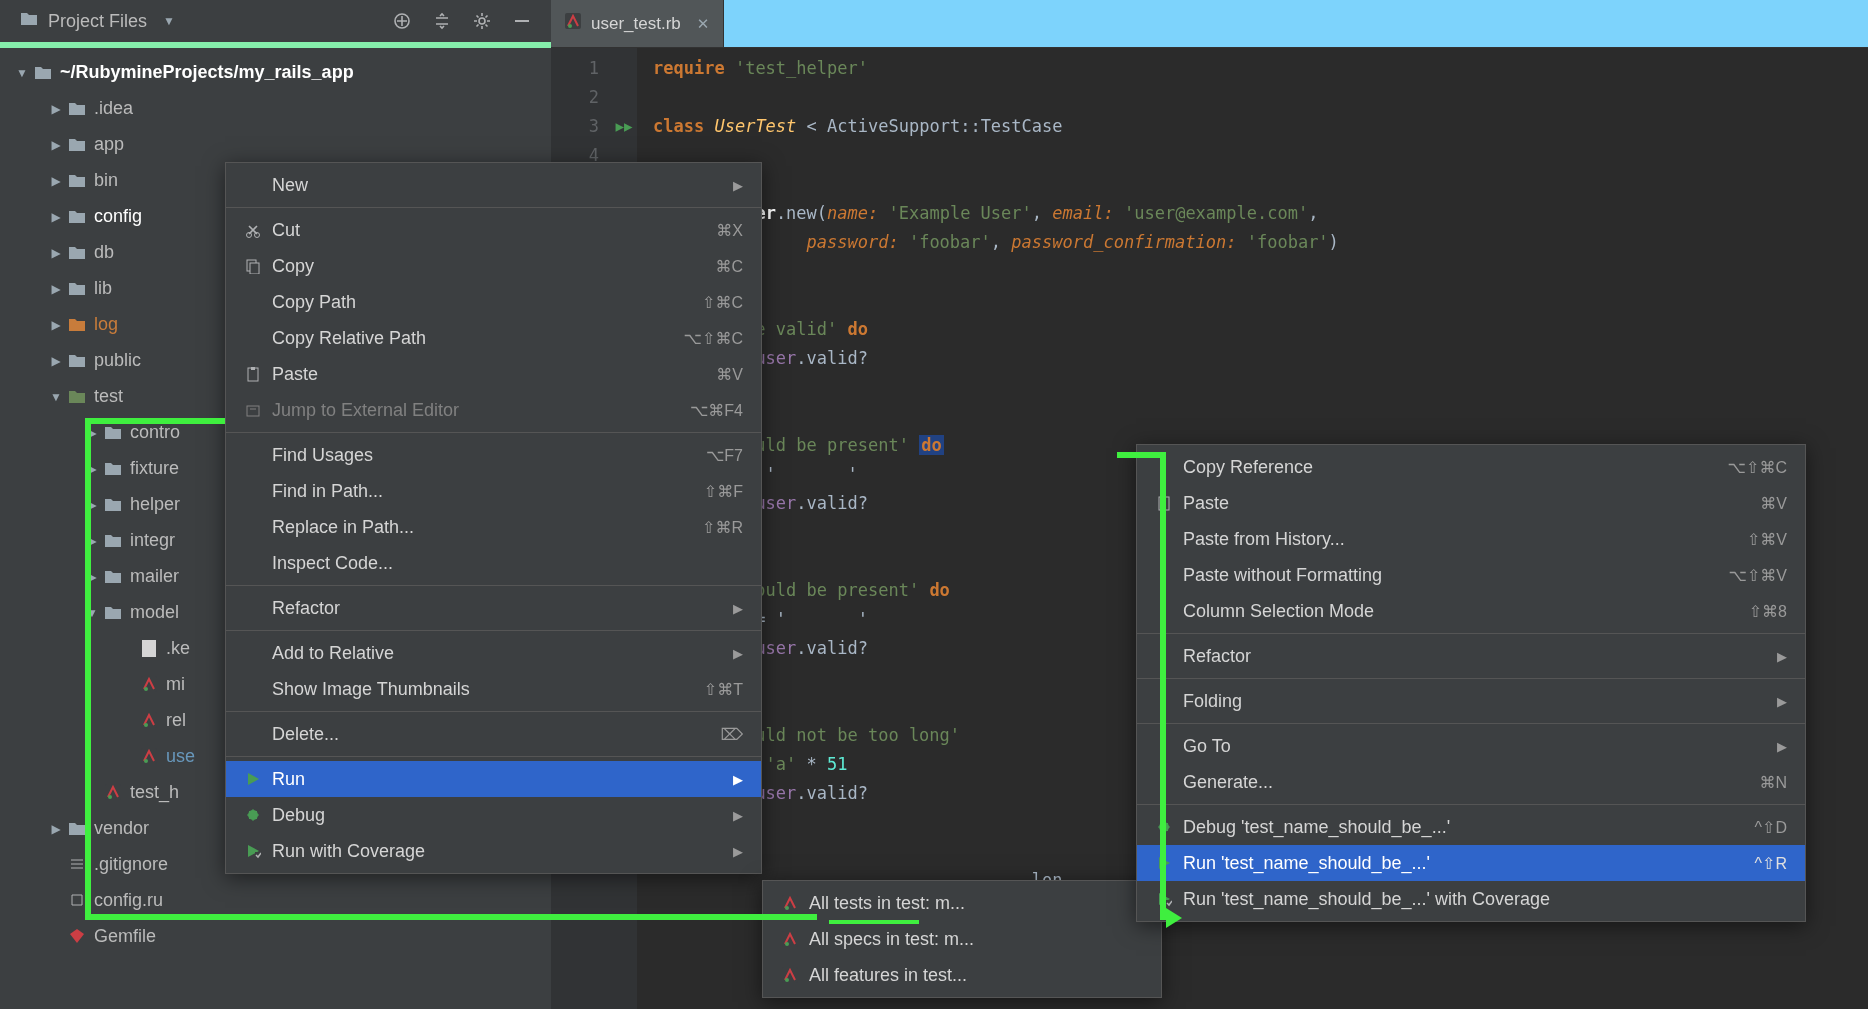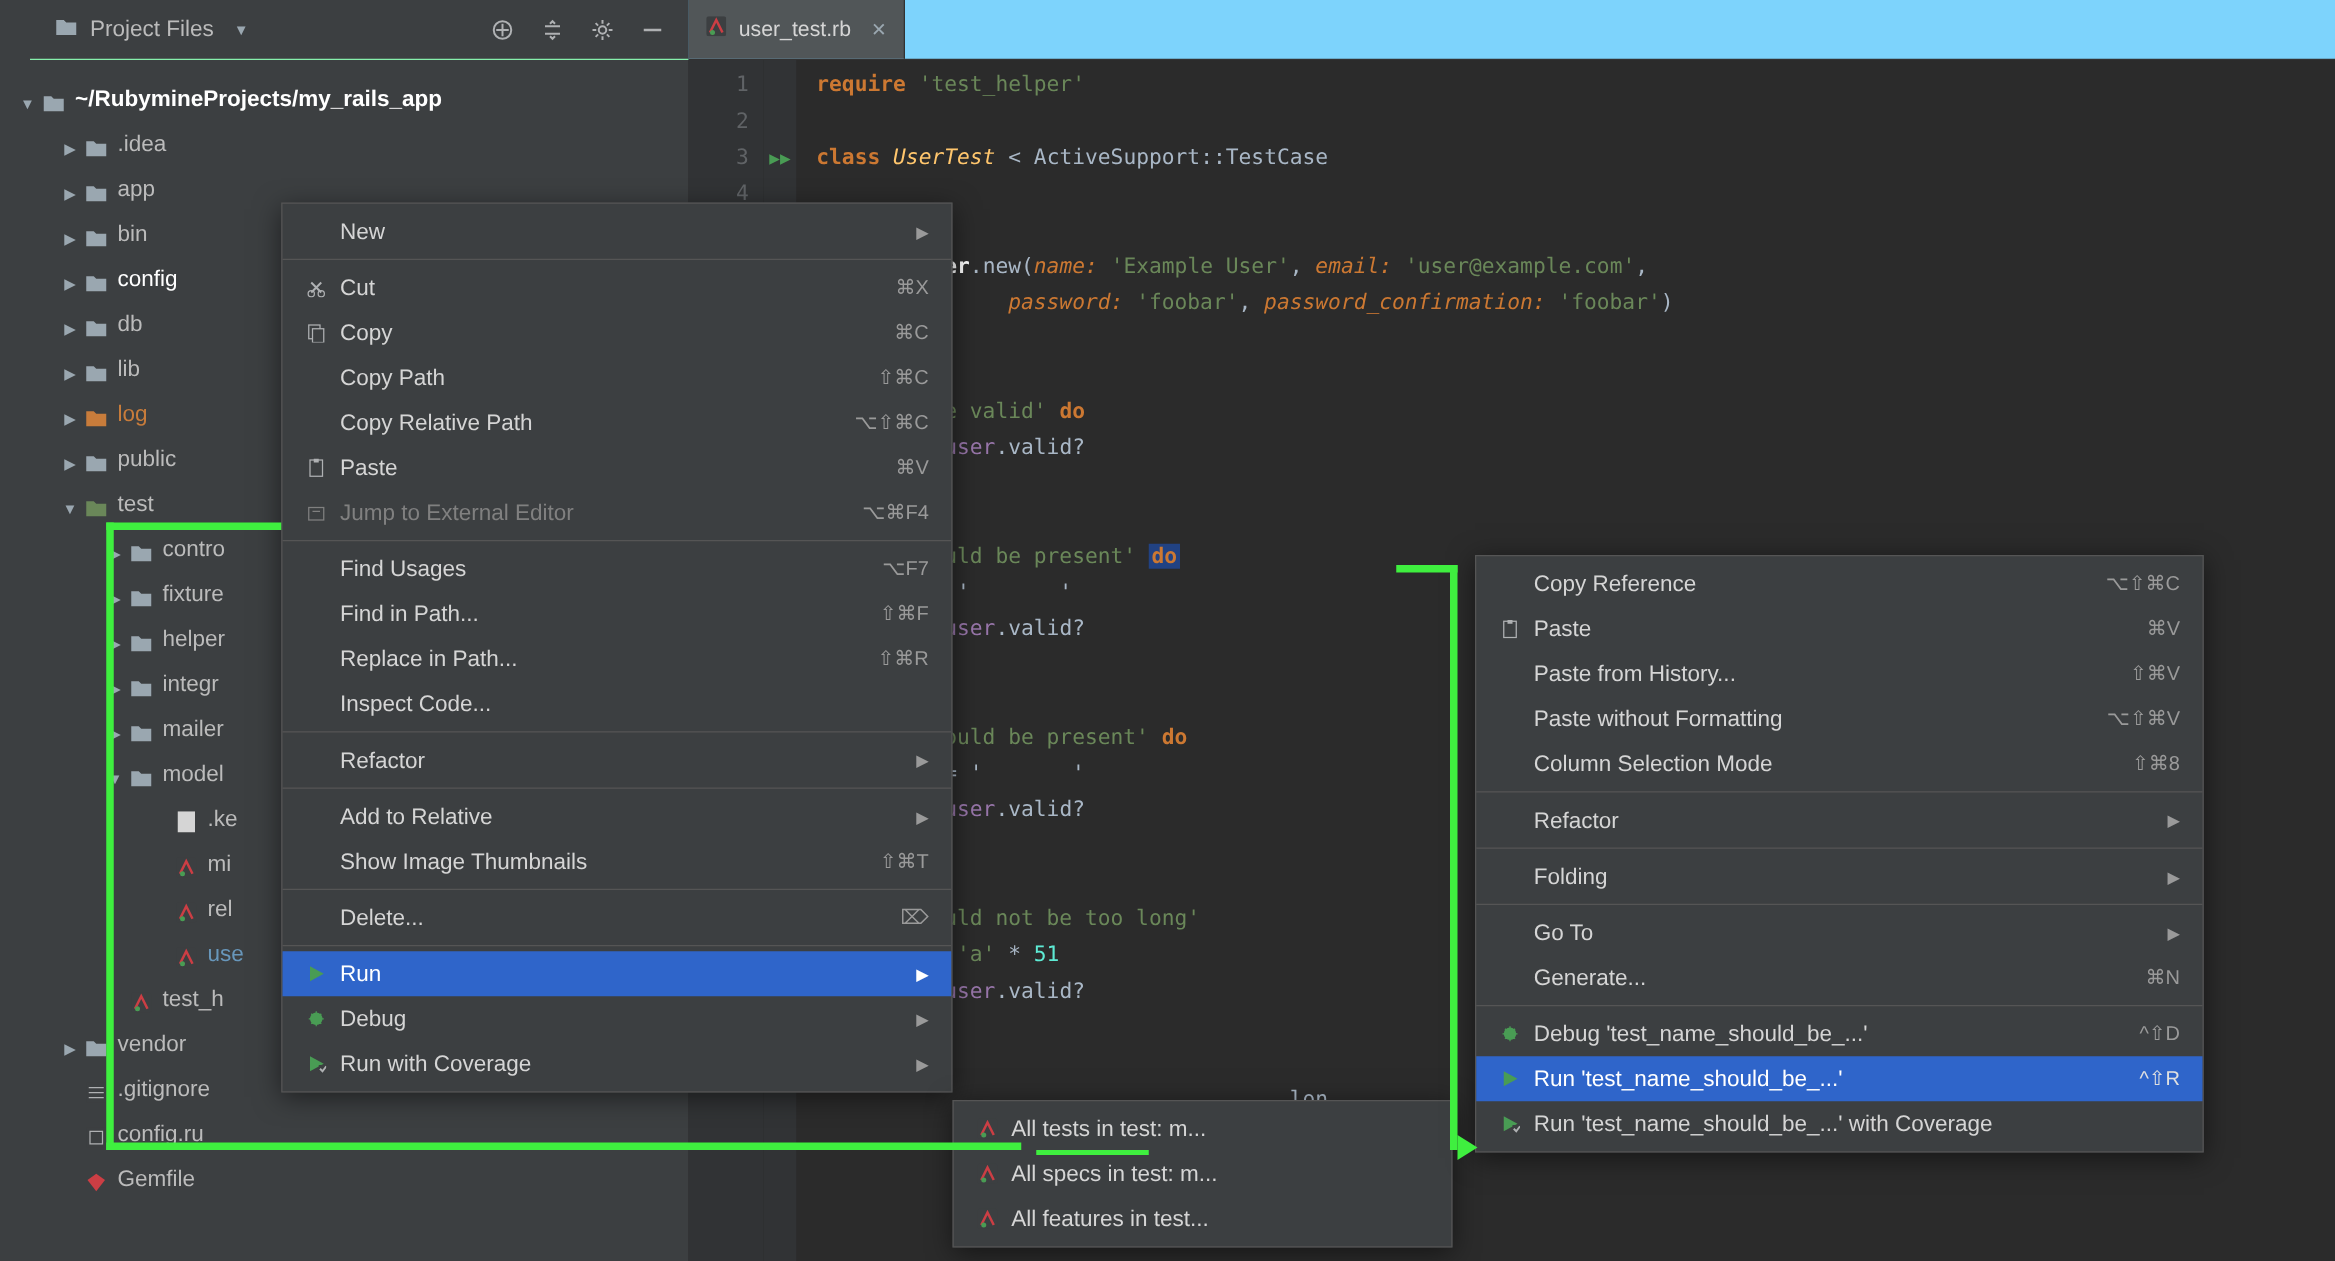--- a/index.html
+++ b/index.html
@@ -21,34 +21,33 @@
   width: 551px; height: 1009px;
   background: #3c3f41;
   overflow: hidden;
 }
 .project-header {
   height: 48px;
   display: flex;
   align-items: center;
   padding: 0 20px 0 20px;
   background: #3c3f41;
-  border-bottom: 1px solid #86efac;
+  border-bottom: 6px solid #86efac;
   justify-content: space-between;
-  margin-left: 24px;
 }
 .project-header-left { display: flex; align-items: center; gap: 10px; }
 .project-header-left .folder-icon { color: #9aa7b0; }
 .project-header-title { color: #bbbbbb; font-size: 18px; }
 .project-header-dropdown { color:#9aa7b0; font-size:12px; margin-left:6px;}
 .project-header-right { display: flex; align-items: center; gap: 22px; color:#afb1b3; }
 .toolbar-icon svg { display:block; }
 
 .tree { padding: 6px 0 0 0; font-size: 18px; }
 .tree-row {
-  display: flex; align-items: flex-end;
+  display: flex; align-items: center;
   height: 36px;
   padding-left: 12px;
   color: #bbbbbb;
   white-space: nowrap;
 }
 .tree-row.root { color: #fff; font-weight: 600;}
 .tree-row .arrow { width: 16px; text-align:center; color:#9aa7b0; font-size:14px;}
 .tree-row .arrow.open::before { content:"▼"; font-size:12px;}
 .tree-row .arrow.closed::before { content:"▶"; font-size:12px;}
 .tree-row .arrow.none::before { content:""; }
@@ -140,21 +139,21 @@
 .menu-item .mi-icon { width:26px; display:flex; justify-content:center; margin-right:6px;}
 .menu-item .mi-label { flex:1; }
 .menu-item .mi-shortcut { color:#9a9a9a; font-size:16px; margin-left:30px;}
 .menu-item.selected .mi-shortcut { color:#e0e0e0; }
 .menu-item .mi-arrow { color:#9a9a9a; margin-left:20px; font-size:13px;}
 .menu-item.selected .mi-arrow { color:#fff; }
 .menu-sep { height:1px; background:#555; margin:4px 0; }
 
 .menu-left { left:225px; top:162px; width:537px; }
 .menu-sub-run { left:762px; top:880px; width:400px; }
-.menu-right { left:1180px; top:444px; width:583px; }
+.menu-right { left:1136px; top:444px; width:670px; }
 
 
 .green-line {
   position:absolute;
   background:#3fef3f;
   z-index:500;
 }
 .green-arrow {
   position:absolute;
   width:0;height:0;

